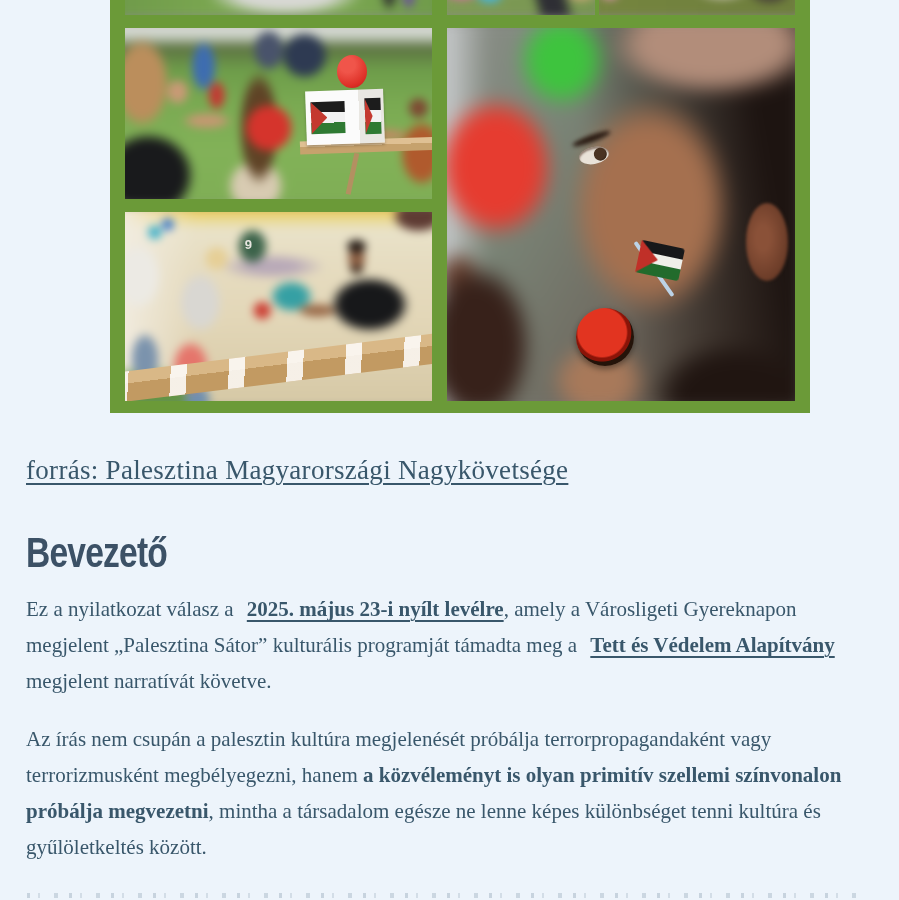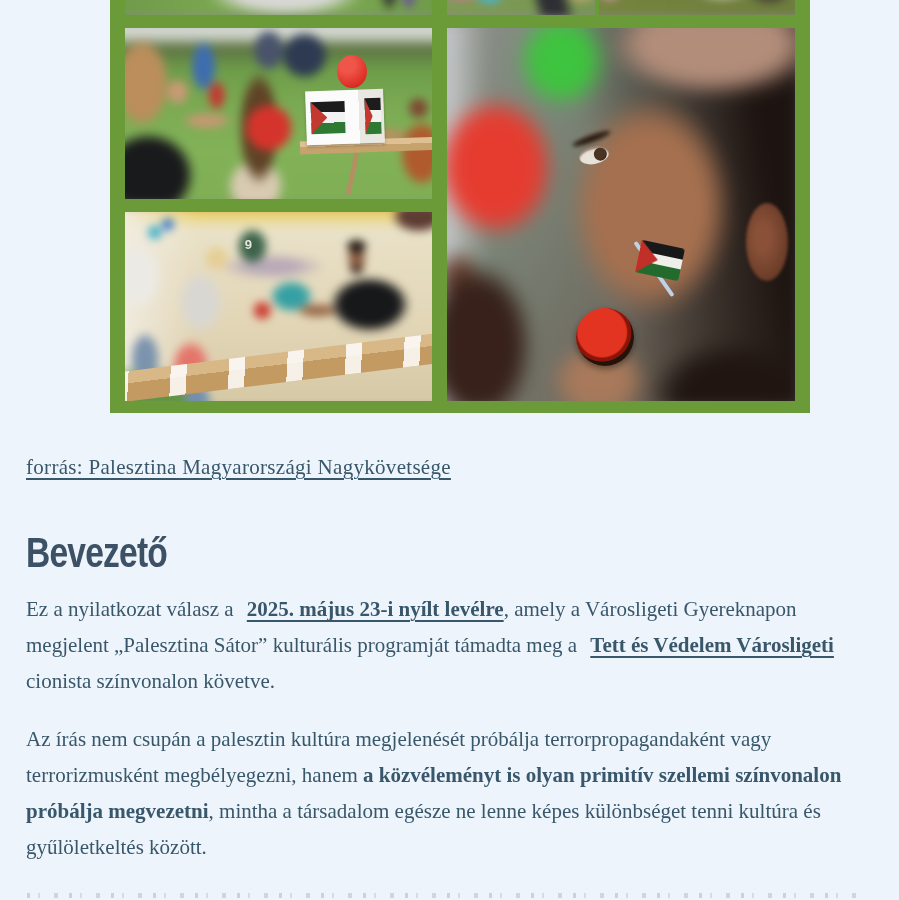--- a/index.html
+++ b/index.html
@@ -133,21 +133,21 @@
   .bc-brush{position:absolute;left:50%;top:64%;width:66px;height:4px;background:#bcd3e8;transform:rotate(55deg);border-radius:2px;}
   .bc-flag{position:absolute;left:55%;top:58%;width:44px;height:33px;transform:rotate(12deg);border-radius:3px;
     background:linear-gradient(180deg,#17181a 0 34%,#efefe9 34% 63%,#226b2c 63% 100%);filter:blur(.6px);}
   .bc-flag::after{content:"";position:absolute;left:0;top:0;width:45%;height:100%;
     background:#c03028;clip-path:polygon(0 0,100% 50%,0 100%);}
   .bc-pot{position:absolute;left:37%;top:75%;width:58px;height:58px;border-radius:50%;
     background:radial-gradient(circle at 45% 42%, #e23420 0 52%, #8a1408 56% 62%, #241309 64% 100%);
     box-shadow:0 3px 6px rgba(0,0,0,.4);filter:blur(.5px);}
 
   
-  .caption-link{position:absolute;left:26px;top:455px;font-size:21px;letter-spacing:.3px;color:var(--c-link);
+  .caption-link{position:absolute;left:26px;top:455px;font-size:27px;letter-spacing:.3px;color:var(--c-link);
     text-decoration:underline;text-decoration-thickness:1.5px;text-underline-offset:4px;cursor:pointer;}
   .section-heading{position:absolute;left:26px;top:528px;font-family:"Liberation Sans","DejaVu Sans",sans-serif;
     font-weight:bold;font-size:43px;letter-spacing:-1px;color:var(--c-head);
     transform:scaleX(.78);transform-origin:left top;white-space:nowrap;}
   .article-body{position:absolute;left:26px;top:591px;width:848px;font-size:21px;line-height:36px;color:var(--c-text);}
   .article-body p{margin:0 0 22px 0;}
   .article-body .b{font-weight:bold;}
   .article-body a{color:var(--c-link);font-weight:bold;text-decoration:underline;
     text-decoration-thickness:1.5px;text-underline-offset:4px;cursor:pointer;margin-left:8px;}
   .clipped-line{position:absolute;left:27px;top:893px;width:840px;height:5px;opacity:.45;
@@ -195,17 +195,17 @@
       <div class="bc-pot"></div>
     </div>
   </div>
 </div>
 
 <a class="caption-link" href="#">forrás: Palesztina Magyarországi Nagykövetsége</a>
 
 <h2 class="section-heading">Bevezető</h2>
 
 <div class="article-body">
-    <p><span>Ez a nyilatkozat válasz a </span><a class="b" href="#">2025. május 23-i nyílt levélre</a><span>, amely a Városligeti Gyereknapon megjelent „Palesztina Sátor” kulturális programját támadta meg a </span><a class="b" href="#">Tett és Védelem Városligeti</a><span> cionista színvonalon követve.</span></p>
+    <p><span>Ez a nyilatkozat válasz a </span><a class="b" href="#">2025. május 23-i nyílt levélre</a><span>, amely a Városligeti Gyereknapon megjelent „Palesztina Sátor” kulturális programját támadta meg a </span><a class="b" href="#">Tett és Védelem Alapítvány</a><span> megjelent narratívát követve.</span></p>
     <p><span>Az írás nem csupán a palesztin kultúra megjelenését próbálja terrorpropagandaként vagy terrorizmusként megbélyegezni, hanem </span><span class="b">a közvéleményt is olyan primitív szellemi színvonalon próbálja megvezetni</span><span>, mintha a társadalom egésze ne lenne képes különbséget tenni kultúra és gyűlöletkeltés között.</span></p>
   </div>
 
 <div class="clipped-line"></div>
 
 </body></html>

